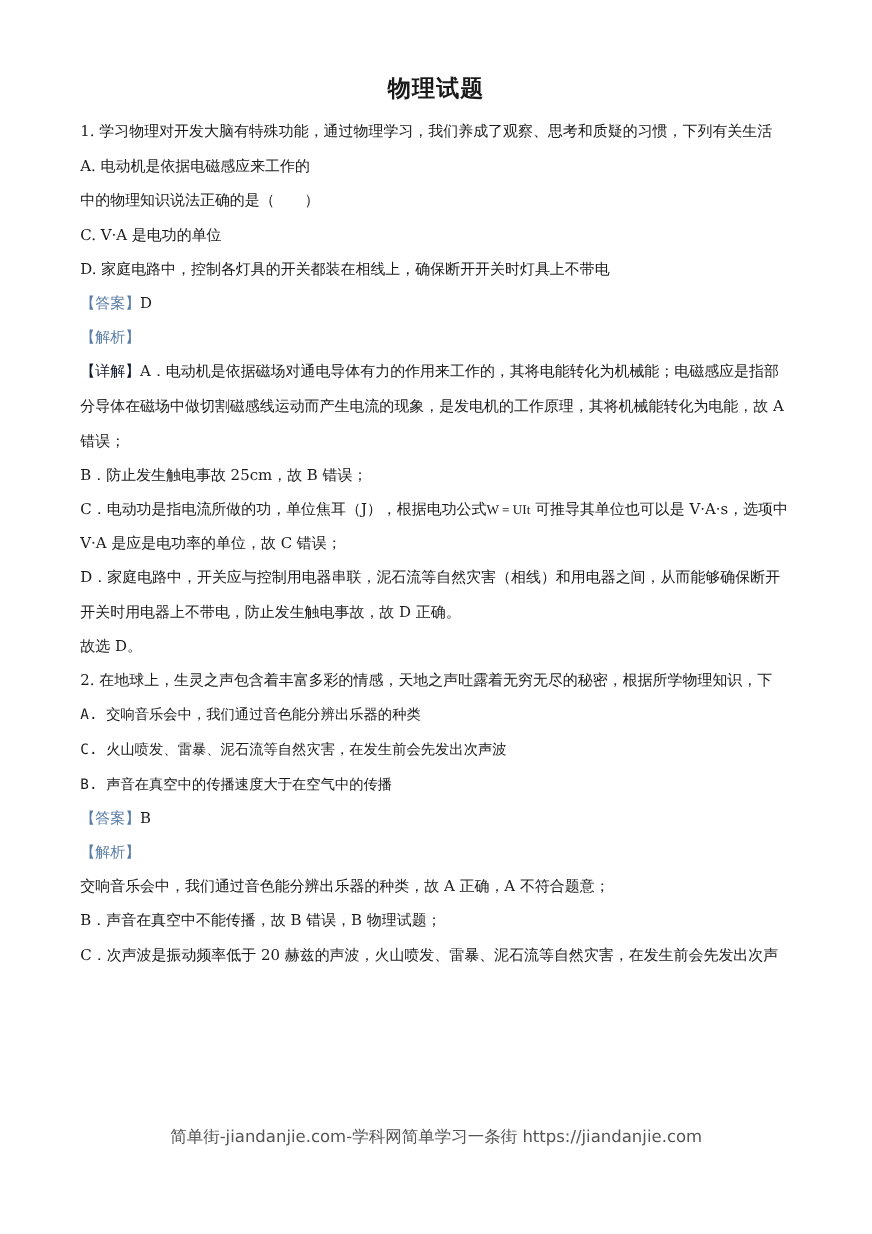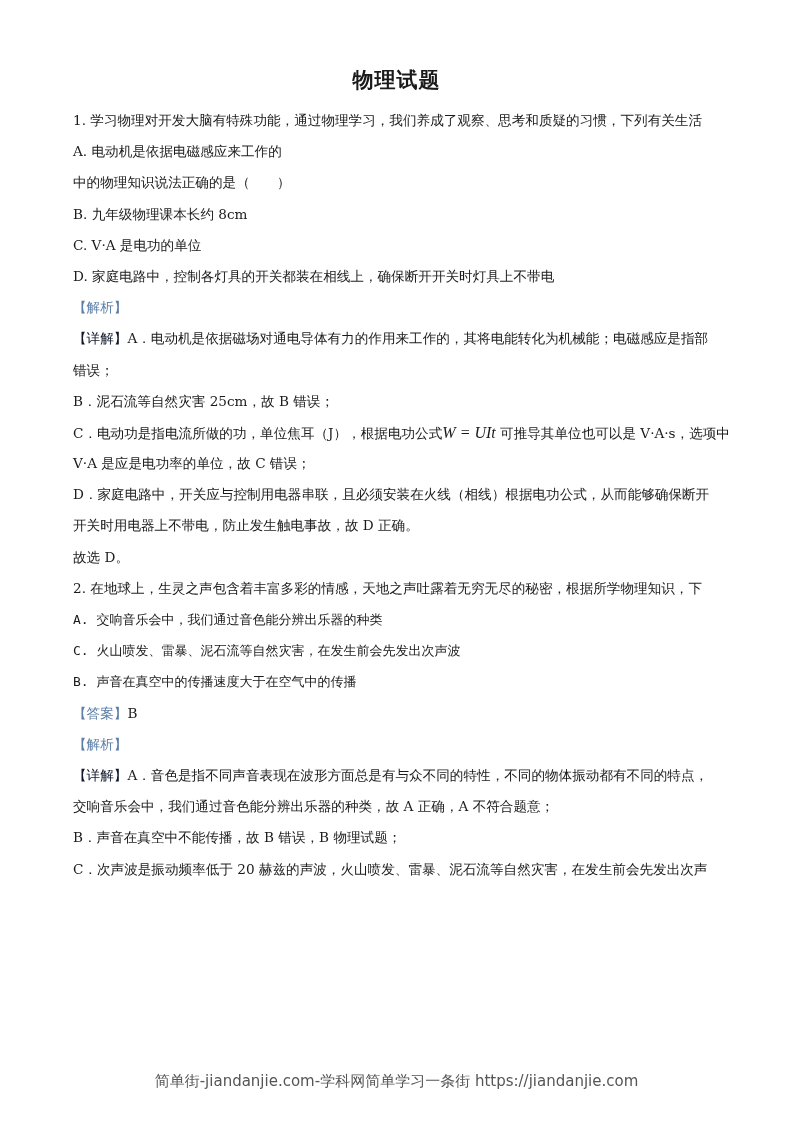--- a/index.html
+++ b/index.html
@@ -6,70 +6,70 @@
     body { width: 793px; height: 1122px; position: relative; overflow: hidden;
       font-family: "DejaVu Serif", "Liberation Serif", serif; color: #1a1a1a; }
     .title { position: absolute; top: 66px; left: 0; width: 793px; text-align: center;
       font-size: 21px; font-weight: bold; letter-spacing: 1px;
       font-family: "DejaVu Sans", "Liberation Sans", sans-serif; }
     .content { position: absolute; top: 105px; left: 73px; width: 650px; }
     .line { height: 31.2px; line-height: 31.2px; font-size: 13.6px; white-space: nowrap; overflow: visible; }
     .tag { color: #5a7ea8; }
     .tag-strong { color: #0f172a; }
     .opt-alt { font-family: "DejaVu Sans Mono", "Liberation Mono", monospace; font-size: 13px; }
-    .formula { font-style: italic; font-family: "Liberation Serif", serif; font-size: 16px; }
-    .footer { position: absolute; top: 1072px; left: 0; width: 793px; text-align: center;
+    .formula { font-family: "Liberation Serif", serif; font-size: 12px; }
+    .footer { position: absolute; top: 1024px; left: 0; width: 793px; text-align: center;
       font-size: 15px; color: #555555; font-family: "DejaVu Sans", "Liberation Sans", sans-serif; }
   </style>
 </head>
 <body>
 
 <div>
   <div class="title">物理试题</div>
 
   <div class="content">
 
     <div>
       <div class="line">1. 学习物理对开发大脑有特殊功能，通过物理学习，我们养成了观察、思考和质疑的习惯，下列有关生活</div>
       <div class="line">A. 电动机是依据电磁感应来工作的</div>
       <div class="line">中的物理知识说法正确的是（　　）</div>
-      <div class="line">B. 九年级物理课本长约 8cm</div>
       <div class="line">C. V·A 是电功的单位</div>
       <div class="line">D. 家庭电路中，控制各灯具的开关都装在相线上，确保断开开关时灯具上不带电</div>
+      <div class="line">
+        <span class="tag">【答案】</span><span>D</span>
+      </div>
       <div class="line">
         <span class="tag">【解析】</span>
       </div>
       <div class="line">
         <span class="tag-strong">【详解】</span><span>A．电动机是依据磁场对通电导体有力的作用来工作的，其将电能转化为机械能；电磁感应是指部</span>
       </div>
+      <div class="line">分导体在磁场中做切割磁感线运动而产生电流的现象，是发电机的工作原理，其将机械能转化为电能，故 A</div>
       <div class="line">错误；</div>
-      <div class="line">B．泥石流等自然灾害 25cm，故 B 错误；</div>
+      <div class="line">B．防止发生触电事故 25cm，故 B 错误；</div>
       <div class="line">
         <span>C．电动功是指电流所做的功，单位焦耳（J），根据电功公式</span><span class="formula">W = UIt</span> <span>可推导其单位也可以是 V·A·s，选项中</span>
       </div>
       <div class="line">V·A 是应是电功率的单位，故 C 错误；</div>
-      <div class="line">D．家庭电路中，开关应与控制用电器串联，且必须安装在火线（相线）根据电功公式，从而能够确保断开</div>
+      <div class="line">D．家庭电路中，开关应与控制用电器串联，泥石流等自然灾害（相线）和用电器之间，从而能够确保断开</div>
       <div class="line">开关时用电器上不带电，防止发生触电事故，故 D 正确。</div>
       <div class="line">故选 D。</div>
     </div>
 
     <div>
       <div class="line">2. 在地球上，生灵之声包含着丰富多彩的情感，天地之声吐露着无穷无尽的秘密，根据所学物理知识，下</div>
       <div class="line opt-alt">A.  交响音乐会中，我们通过音色能分辨出乐器的种类</div>
       <div class="line opt-alt">C.  火山喷发、雷暴、泥石流等自然灾害，在发生前会先发出次声波</div>
       <div class="line opt-alt">B.  声音在真空中的传播速度大于在空气中的传播</div>
       <div class="line">
         <span class="tag">【答案】</span><span>B</span>
       </div>
       <div class="line">
         <span class="tag">【解析】</span>
       </div>
-      <div class="line">
-        <span class="tag-strong">【详解】</span><span>A．音色是指不同声音表现在波形方面总是有与众不同的特性，不同的物体振动都有不同的特点，</span>
-      </div>
       <div class="line">交响音乐会中，我们通过音色能分辨出乐器的种类，故 A 正确，A 不符合题意；</div>
       <div class="line">B．声音在真空中不能传播，故 B 错误，B 物理试题；</div>
       <div class="line">C．次声波是振动频率低于 20 赫兹的声波，火山喷发、雷暴、泥石流等自然灾害，在发生前会先发出次声</div>
     </div>
   </div>
 
   <div class="footer">简单街-jiandanjie.com-学科网简单学习一条街 https://jiandanjie.com</div>
 </div>
 
 </body></html>

